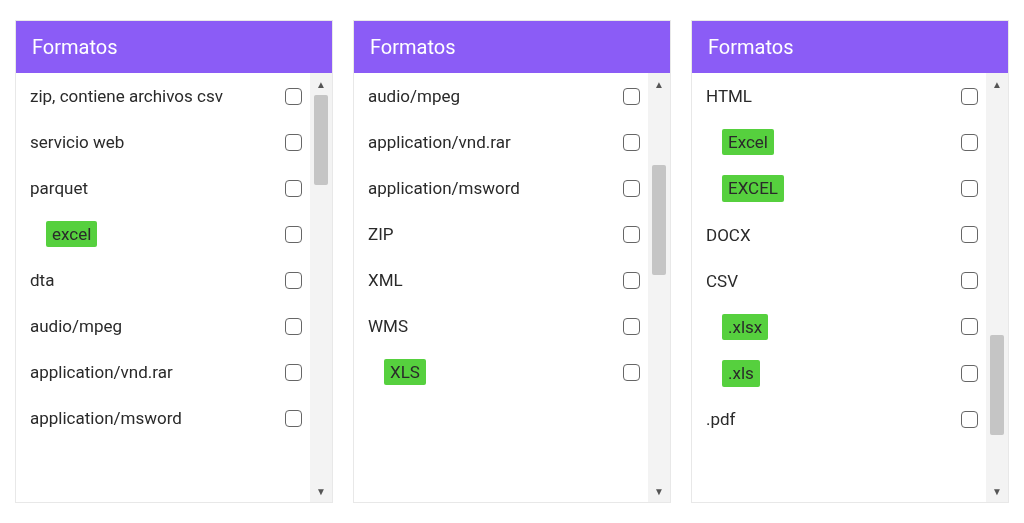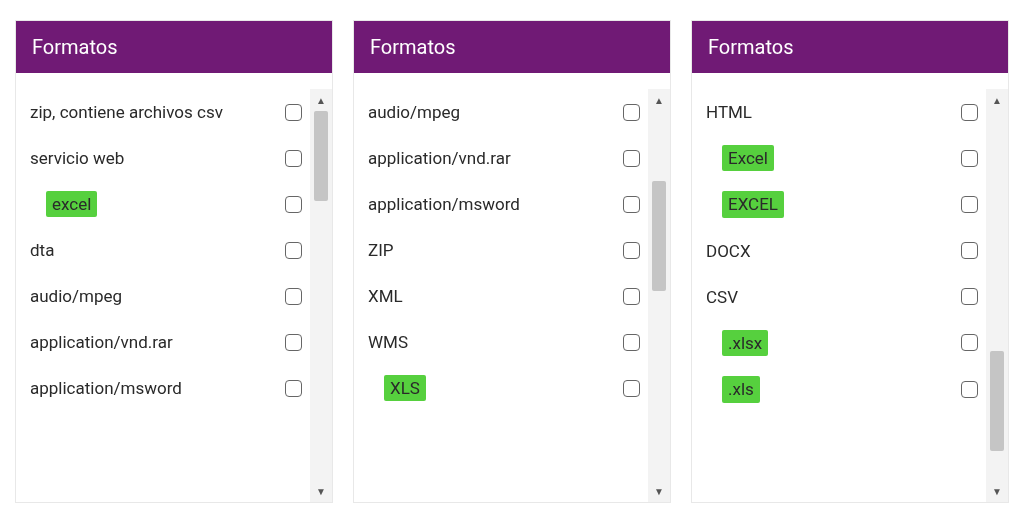--- a/index.html
+++ b/index.html
@@ -17,31 +17,31 @@
       height: 523px;
     }
     .panel {
       width: 320px;
       border: 1px solid #e8e8e8;
       display: flex;
       flex-direction: column;
       background: #fff;
     }
     .panel-header {
-      background: #701a75;
+      background: #8b5cf6;
       color: #ffffff;
       padding: 14px 16px;
       font-size: 20px;
       font-weight: 400;
     }
     .panel-body {
       display: flex;
       flex: 1;
       overflow: hidden;
-      padding-top: 16px;
+      padding-top: 0;
     }
     .list-area {
       flex: 1;
       padding: 0 8px 0 14px;
     }
     .format-row {
       display: flex;
       align-items: center;
       justify-content: space-between;
       padding: 10px 0;
@@ -111,20 +111,24 @@
     <div class="list-area">
       <div class="format-row">
           <span class="format-label">zip, contiene archivos csv</span>
           <span class="checkbox"></span>
         </div>
       <div class="format-row">
           <span class="format-label">servicio web</span>
           <span class="checkbox"></span>
         </div>
       <div class="format-row">
+          <span class="format-label">parquet</span>
+          <span class="checkbox"></span>
+        </div>
+      <div class="format-row">
           <span class="format-label highlight">excel</span>
           <span class="checkbox"></span>
         </div>
       <div class="format-row">
           <span class="format-label">dta</span>
           <span class="checkbox"></span>
         </div>
       <div class="format-row">
           <span class="format-label">audio/mpeg</span>
           <span class="checkbox"></span>
@@ -216,20 +220,24 @@
           <span class="checkbox"></span>
         </div>
       <div class="format-row">
           <span class="format-label highlight">.xlsx</span>
           <span class="checkbox"></span>
         </div>
       <div class="format-row">
           <span class="format-label highlight">.xls</span>
           <span class="checkbox"></span>
         </div>
+      <div class="format-row">
+          <span class="format-label">.pdf</span>
+          <span class="checkbox"></span>
+        </div>
     </div>
     <div class="scrollbar">
       <div class="scroll-arrow">▲</div>
       <div class="scroll-track">
         <div class="scroll-thumb" style="top:240px;height:100px;"></div>
       </div>
       <div class="scroll-arrow">▼</div>
     </div>
   </div>
 </div>

